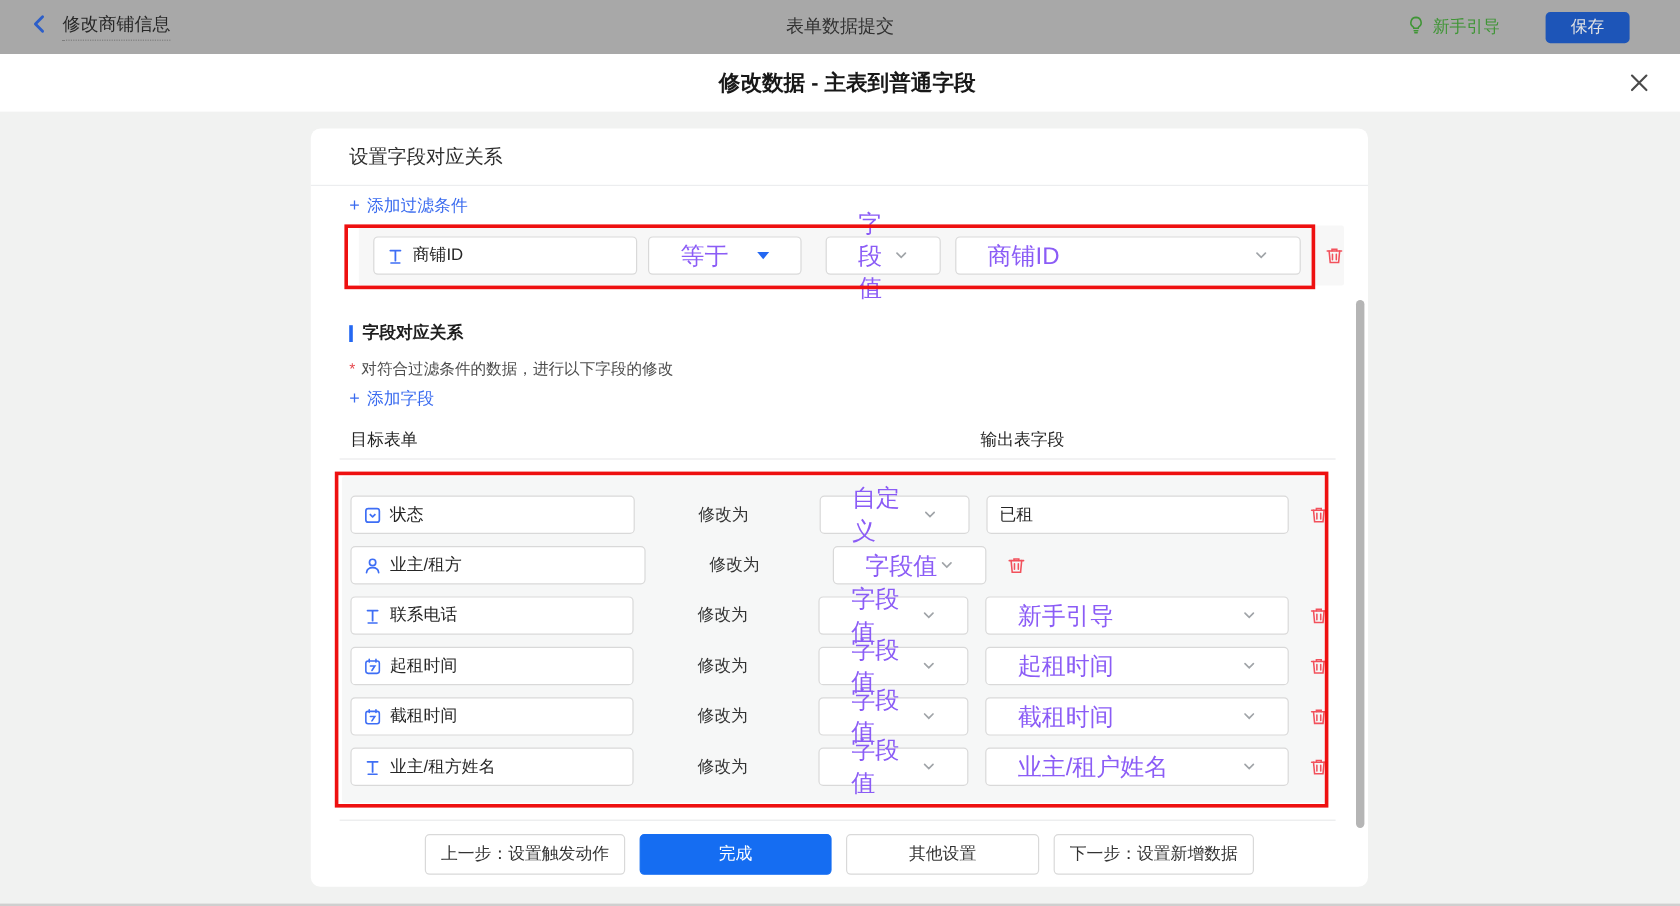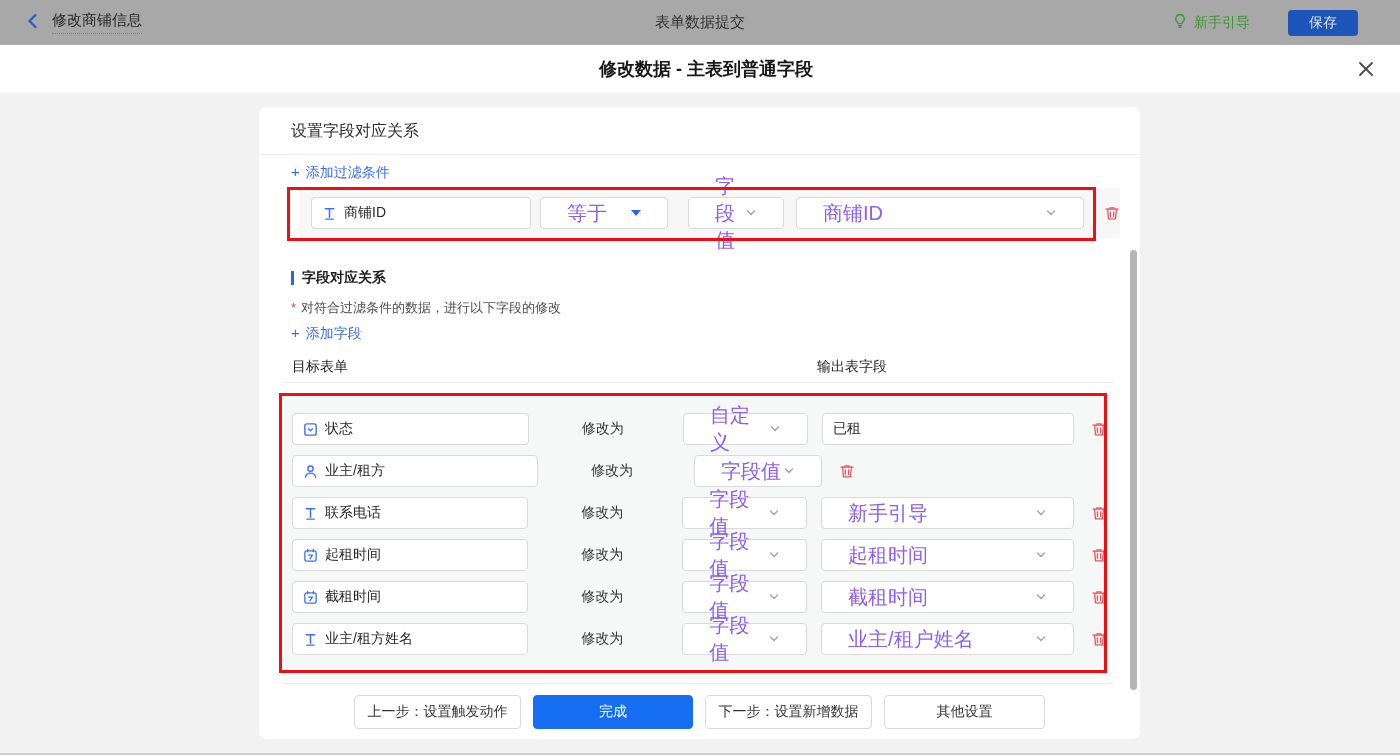--- a/index.html
+++ b/index.html
@@ -414,21 +414,21 @@
     </div>
 
     <div class="annotation annotation-filter"></div>
     <div class="annotation annotation-rows"></div>
 
     <div class="divider divider-footer"></div>
 
     <div class="footer">
       <button class="btn btn-prev">上一步：设置触发动作</button>
       <button class="btn btn-done">完成</button>
+      <button class="btn btn-other">其他设置</button>
       <button class="btn btn-next">下一步：设置新增数据</button>
-      <button class="btn btn-other">其他设置</button>
     </div>
 
     <div class="scroll-thumb"></div>
   </div>
 
   <div class="bottom-strip"></div>
 </div>
 
 </body></html>

